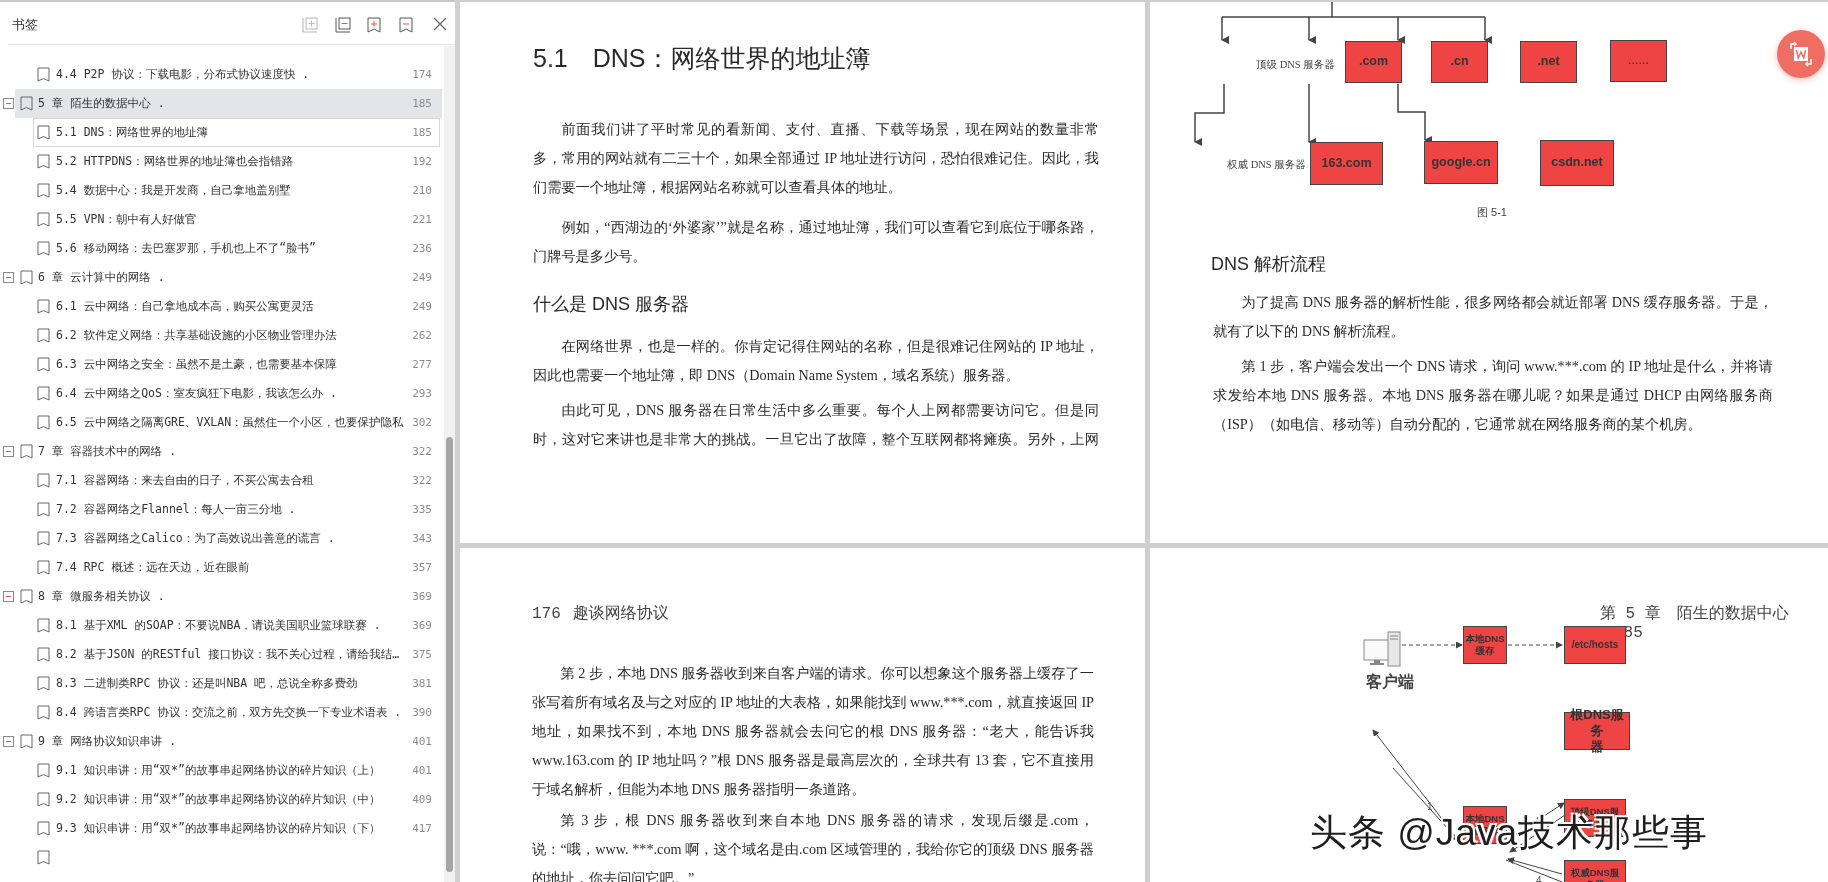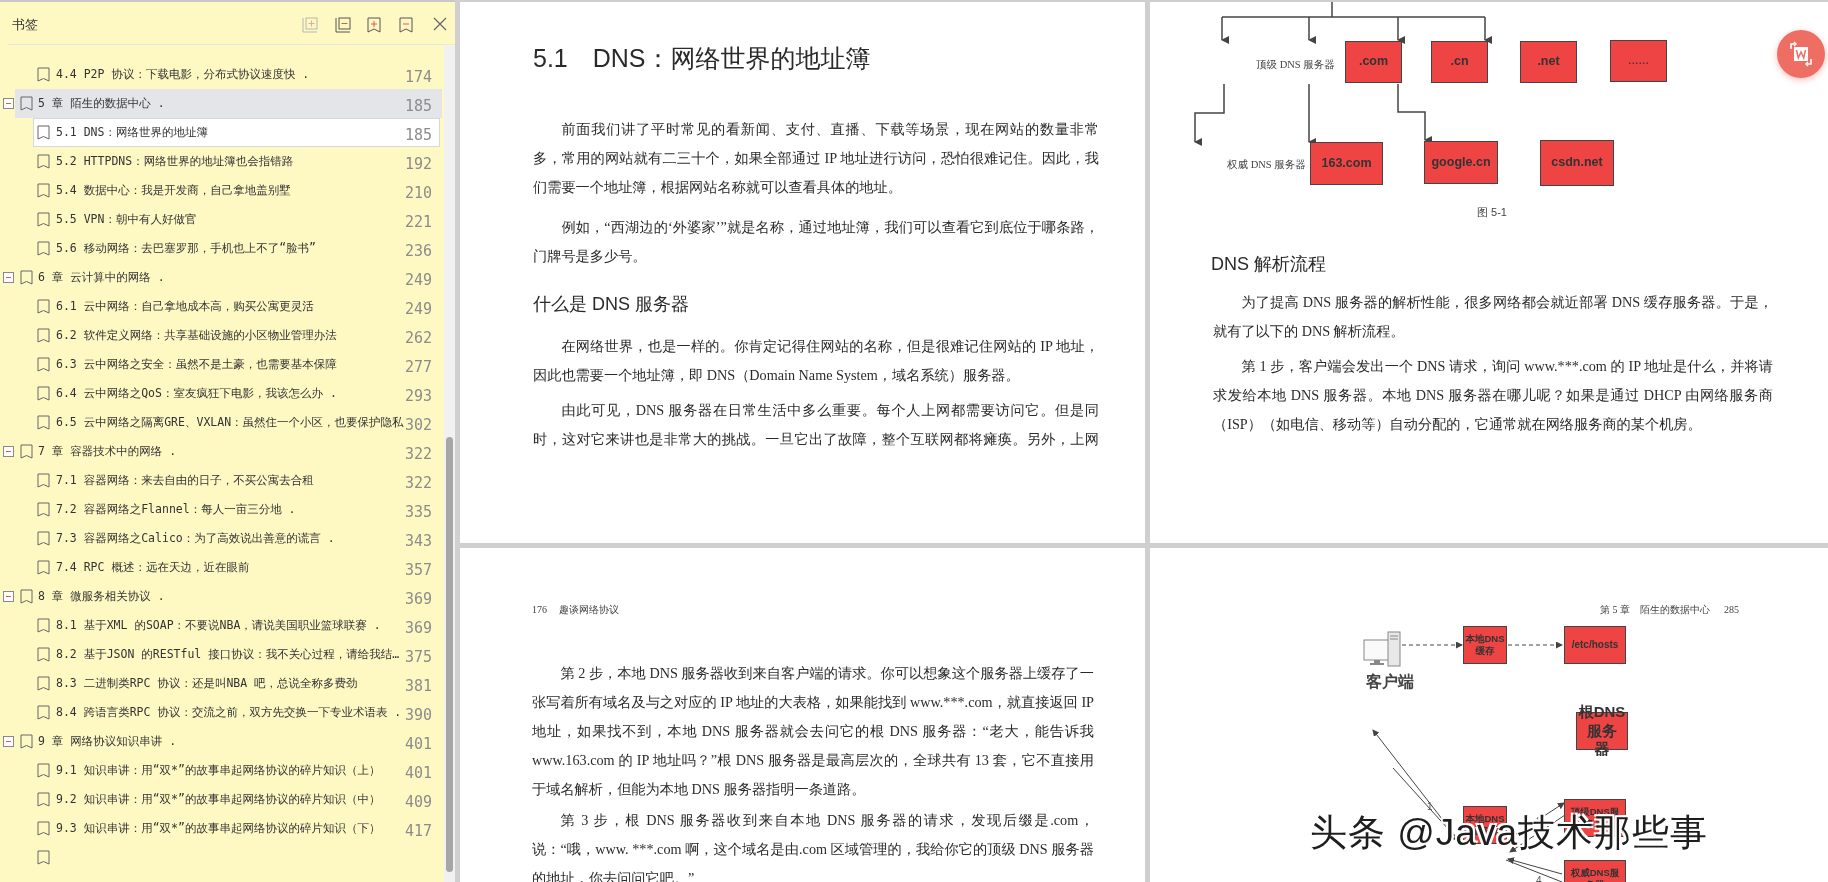--- a/index.html
+++ b/index.html
@@ -1,20 +1,20 @@
 <!DOCTYPE html>
 <html><head>
 <meta charset="utf-8">
 <style>
   * { box-sizing: border-box; margin: 0; padding: 0; }
   html, body { width: 1828px; height: 882px; overflow: hidden; background: #cfcfcf; }
   body { position: relative; font-family: "DejaVu Sans", "Liberation Sans", sans-serif; }
 
   
-  .sidebar { position: absolute; left: 0; top: 0; width: 457px; height: 882px; background: #fef9c3; border-top: 2px solid #c8c8c8; }
+  .sidebar { position: absolute; left: 0; top: 0; width: 457px; height: 882px; background: #ffffff; border-top: 2px solid #c8c8c8; }
   .sb-header { position: absolute; left: 0; top: 0; width: 457px; height: 44px; }
   .sb-title { position: absolute; left: 12px; top: 14px; font-size: 13px; color: #333; }
   .sb-divider { position: absolute; left: 8px; right: 0; top: 42px; height: 1px; background: #e6e6e6; }
   .sb-tool { position: absolute; top: 14px; width: 18px; height: 18px; cursor: pointer; }
   .sb-tool svg { width: 18px; height: 18px; display: block; }
   .sb-close { position: absolute; left: 431px; top: 13px; width: 18px; height: 18px; cursor: pointer; }
 
   .bm-list { position: absolute; left: 0; top: 58px; width: 442px; }
   .bm-row { position: relative; height: 29px; font-family: "DejaVu Sans Mono", "Liberation Mono", monospace; font-size: 11.5px; color: #333; white-space: nowrap; cursor: pointer; }
   .bm-row.chapter.hl { background: #e4e5e8; margin-left: 15px; }
@@ -23,37 +23,37 @@
   .bm-toggle::after { content: ""; position: absolute; left: 2px; top: 4px; width: 5px; height: 1px; background: #e0574f; }
   .bm-icon { position: absolute; top: 7px; width: 13px; height: 15px; }
   .bm-icon svg { width: 13px; height: 15px; display: block; }
   .bm-row.section .bm-icon { left: 37px; }
   .bm-row.chapter .bm-icon { left: 20px; }
   .bm-row.chapter.hl .bm-icon { left: 5px; }
   .bm-label { position: absolute; top: 7px; overflow: hidden; text-overflow: ellipsis; }
   .bm-row.section .bm-label { left: 56px; max-width: 348px; }
   .bm-row.chapter .bm-label { left: 38px; max-width: 330px; }
   .bm-row.chapter.hl .bm-label { left: 23px; }
-  .bm-page { position: absolute; right: 10px; top: 8px; font-size: 15px; color: #8c8c8c; }
+  .bm-page { position: absolute; right: 10px; top: 8px; font-size: 11px; color: #8c8c8c; }
   .bm-row.chapter.hl .bm-page { right: 10px; }
 
   .sb-scroll { position: absolute; left: 444px; top: 44px; width: 13px; height: 838px; background: #f1f1f1; }
   .sb-thumb { position: absolute; left: 2px; top: 391px; width: 7px; height: 435px; background: #a6a6a6; border-radius: 4px; cursor: pointer; }
   .sb-edge { position: absolute; left: 455px; top: 0; width: 4px; height: 882px; background: #d0d0d0; }
 
   
   .page { position: absolute; background: #ffffff; overflow: hidden; color: #222; }
   .p-tl { left: 460px; top: 2px; width: 685px; height: 541px; }
   .p-tr { left: 1150px; top: 2px; width: 678px; height: 541px; }
   .p-bl { left: 460px; top: 548px; width: 685px; height: 334px; }
   .p-br { left: 1150px; top: 548px; width: 678px; height: 334px; }
   .h1 { position: absolute; font-family: "Liberation Sans", sans-serif; font-size: 25px; color: #2a2a2a; }
   .h2 { position: absolute; font-family: "Liberation Sans", sans-serif; font-size: 18px; color: #2a2a2a; }
   .para { position: absolute; font-family: "Liberation Serif", "DejaVu Serif", serif; font-size: 14.2px; line-height: 29px; color: #2b2b2b; text-indent: 2em; text-align: justify; }
-  .running { position: absolute; font-family: Liberation Serif, serif; font-size: 10px; color: #444; }
+  .running { position: absolute; font-family: Liberation Mono, monospace; font-size: 16px; color: #444; }
   .running .pg { margin-right: 12px; }
   .running .pg-r { margin-left: 14px; }
 
   
   .dbox { position: absolute; border: 1.5px solid #444; background: #ef4444; display: flex; align-items: center; justify-content: center; font-family: "Liberation Sans", sans-serif; font-weight: bold; font-size: 12.5px; color: #333; text-align: center; line-height: 1.25; }
   .dlabel { position: absolute; font-family: "Liberation Serif", serif; font-size: 10.5px; color: #444; white-space: nowrap; }
   .caption { position: absolute; font-family: "Liberation Sans", sans-serif; font-size: 11px; color: #444; }
   svg.lines { position: absolute; left: 0; top: 0; }
 
   .fab { position: absolute; left: 1777px; top: 30px; width: 48px; height: 48px; border-radius: 50%; background: #ee6e64; box-shadow: 0 2px 6px rgba(238,110,100,0.45); display: flex; align-items: center; justify-content: center; cursor: pointer; }
@@ -455,21 +455,21 @@
     <rect x="12" y="30" width="6" height="3" fill="#888"></rect>
     <rect x="8" y="33" width="14" height="2" fill="#888"></rect>
     <rect x="26" y="2" width="12" height="34" fill="#e8e8e8" stroke="#888"></rect>
     <path d="M28 6h8M28 9h8" stroke="#888"></path>
   </svg>
   <div class="dlabel" style="left:216px; top:124px; font-family:'Liberation Sans',sans-serif; font-weight:bold; font-size:16px;">客户端</div>
 
   <div class="dbox" style="left:313px; top:78px; width:44px; height:38px; font-size:9.5px; white-space:pre-line;">本地DNS
 缓存</div>
   <div class="dbox" style="left:414px; top:78px; width:62px; height:38px; font-size:10px;">/etc/hosts</div>
-  <div class="dbox" style="left:426px; top:164px; width:52px; height:38px; font-size:15px; white-space:pre-line;">根DNS服务
+  <div class="dbox" style="left:414px; top:164px; width:66px; height:38px; font-size:13px; white-space:pre-line;">根DNS服务
 器</div>
   <div class="dbox" style="left:313px; top:258px; width:44px; height:38px; font-size:9.5px; white-space:pre-line;">本地DNS
 服务器</div>
   <div class="dbox" style="left:414px; top:251px; width:62px; height:38px; font-size:9.5px; white-space:pre-line;">顶级DNS服
 务器</div>
   <div class="dbox" style="left:414px; top:312px; width:62px; height:38px; font-size:9.5px; white-space:pre-line;">权威DNS服
 务器</div>
 </div>
 
 <div class="fab">

